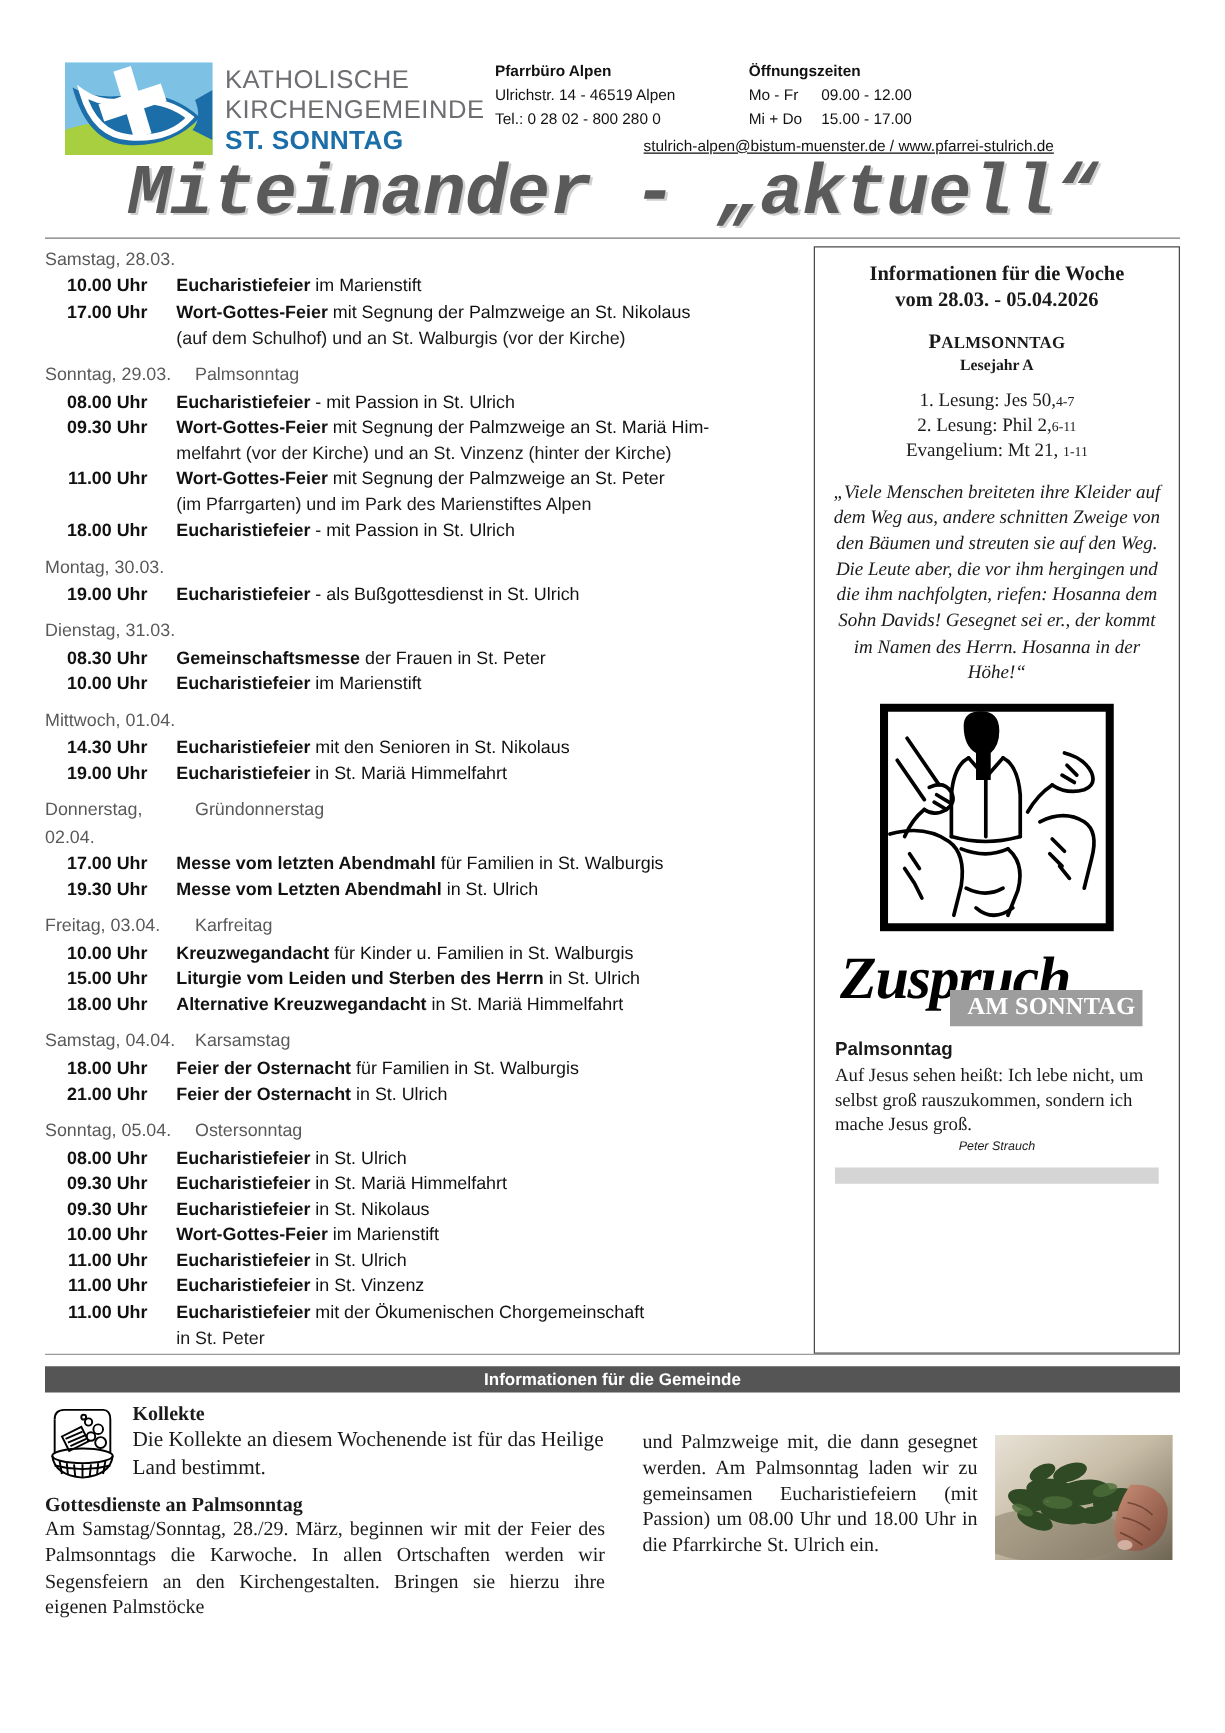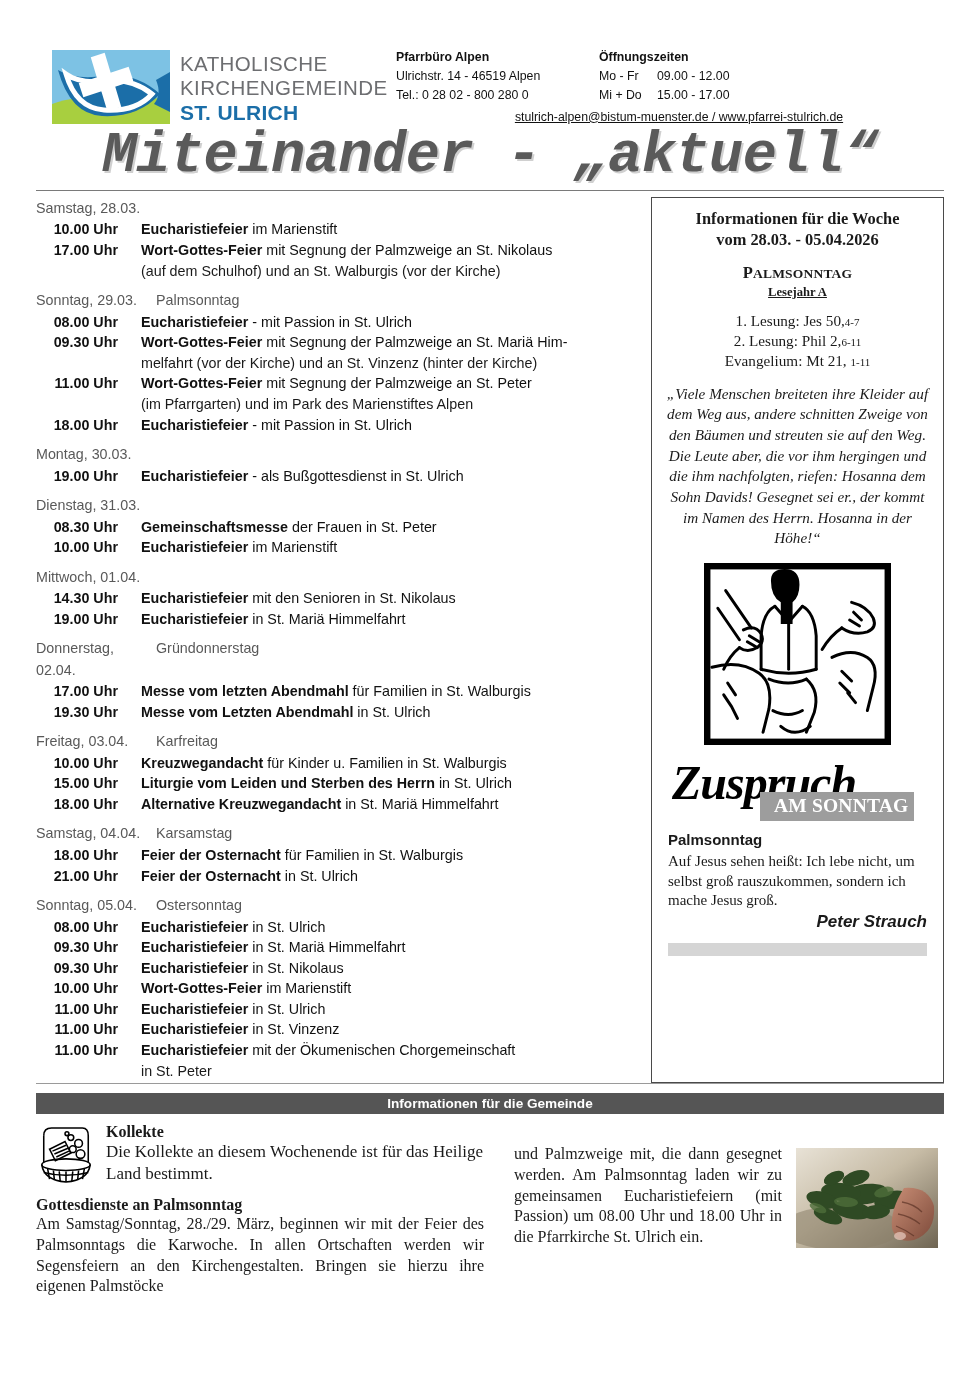--- a/index.html
+++ b/index.html
@@ -107,21 +107,21 @@
   }
   .rbox-inner { padding: 10px 12px 0 12px; }
   .r-h1 {
     text-align: center; font-weight: 700; font-size: 16.4px; line-height: 1.3;
   }
   .r-h2 {
     text-align: center; font-weight: 700; font-size: 16.5px; margin-top: 12px;
     letter-spacing: .2px;
   }
   .r-h2 .small-caps { font-size: 13.5px; }
-  .r-h3 { text-align: center; font-weight: 700; font-size: 12.6px; margin-top: 2px; text-decoration: underline; }
+  .r-h3 { text-align: center; font-weight: 700; font-size: 12.6px; margin-top: 2px; }
   .r-readings { text-align: center; font-size: 15.2px; margin-top: 11px; line-height: 1.34; }
   .r-readings .vs { font-size: 11px; margin-top: 48px; }
   .r-quote {
     text-align: center; font-style: italic; font-size: 15.2px; line-height: 1.36;
     margin-top: 12px; padding: 0 2px;
   }
 
   .r-illus {
     margin: 14px auto 0 auto; width: 187px; height: 182px; display:block;
   }
@@ -134,21 +134,21 @@
     letter-spacing: -1px; line-height: 1; position: absolute; left: 4px; top: -2px;
     color: #000;
   }
   .z-sub {
     position: absolute; left: 92px; top: 31px; background: #9d9d9d;
     color: #fff; font-weight: 700; font-size: 19.5px; letter-spacing: .2px;
     padding: 3px 6px 4px 14px;
   }
   .z-kicker { font-family: "Liberation Sans", sans-serif; font-weight: 700; font-size: 15px; margin-top: 4px; }
   .z-body { font-family: "Liberation Serif", serif; font-size: 15px; line-height: 1.3; margin-top: 4px; }
-  .z-author { font-family: "Liberation Sans", sans-serif; font-style: italic; font-weight: 700; font-size: 17px; text-align: right; margin-top: 1px; }
+  .z-author { font-family: "Liberation Sans", sans-serif; font-style: italic; font-weight: 400; font-size: 10px; text-align: center; margin-top: 1px; }
   .z-bar { height: 13px; background: #d5d5d5; margin-top: 11px; }
 
   
   .gembar {
     position: absolute; left: 36px; top: 1093px; width: 908px; height: 21px;
     background: #555555; color: #fff; font-weight: 700; font-size: 13.6px;
     display: flex; align-items: center; justify-content: center;
   }
 
   
@@ -190,21 +190,21 @@
           <path d="M6 20 Q18 64 50 66 Q86 68 108 44 Q84 22 52 26 Q22 30 6 20 Z" fill="#1b6ea8"></path>
           <path d="M14 24 Q24 58 52 60 Q84 62 100 44 Q80 28 52 31 Q28 34 14 24 Z" fill="none" stroke="#ffffff" stroke-width="5"></path>
           <path d="M104 30 L118 22 L118 62 L102 54 Q110 44 104 30 Z" fill="#1b6ea8"></path>
           <path d="M40 8 L52 4 L58 24 L76 18 L80 30 L62 36 L68 56 L56 60 L50 40 L32 46 L28 34 L46 28 Z" fill="#ffffff" stroke="#ffffff" stroke-width="2"></path>
           <path d="M42 10 L50 7 L56 26 L74 20 L77 29 L59 35 L65 54 L57 57 L51 38 L33 44 L30 35 L48 29 Z" fill="#ffffff"></path>
         </svg>
       </div>
       <div class="logo-text">
         <div class="logo-l1">KATHOLISCHE</div>
         <div class="logo-l2">KIRCHENGEMEINDE</div>
-        <div class="logo-l3">ST. ULRICH</div>
+        <div class="logo-l3">ST. SONNTAG</div>
       </div>
     </div>
 
     <div class="contact">
       <div class="contact-cols">
         <div class="c-col1">
           <div><b>Pfarrbüro Alpen</b></div>
           <div>Ulrichstr. 14 - 46519 Alpen</div>
           <div>Tel.: 0 28 02 - 800 280 0</div>
         </div>

